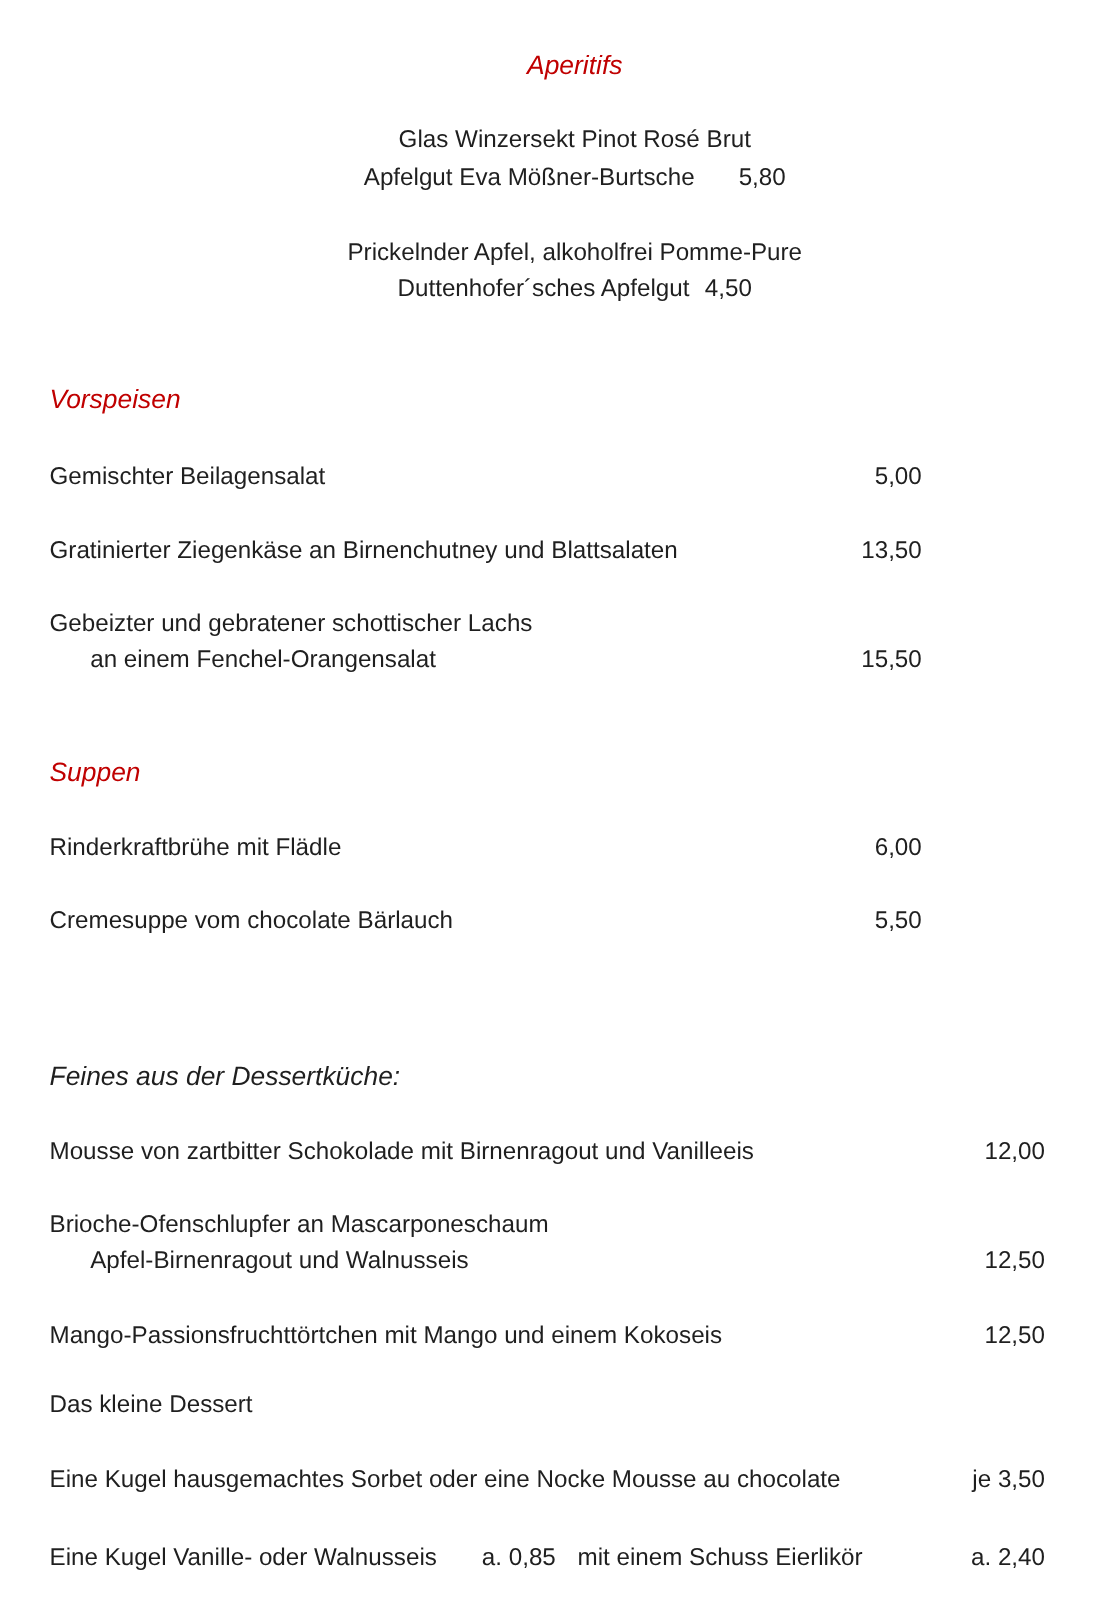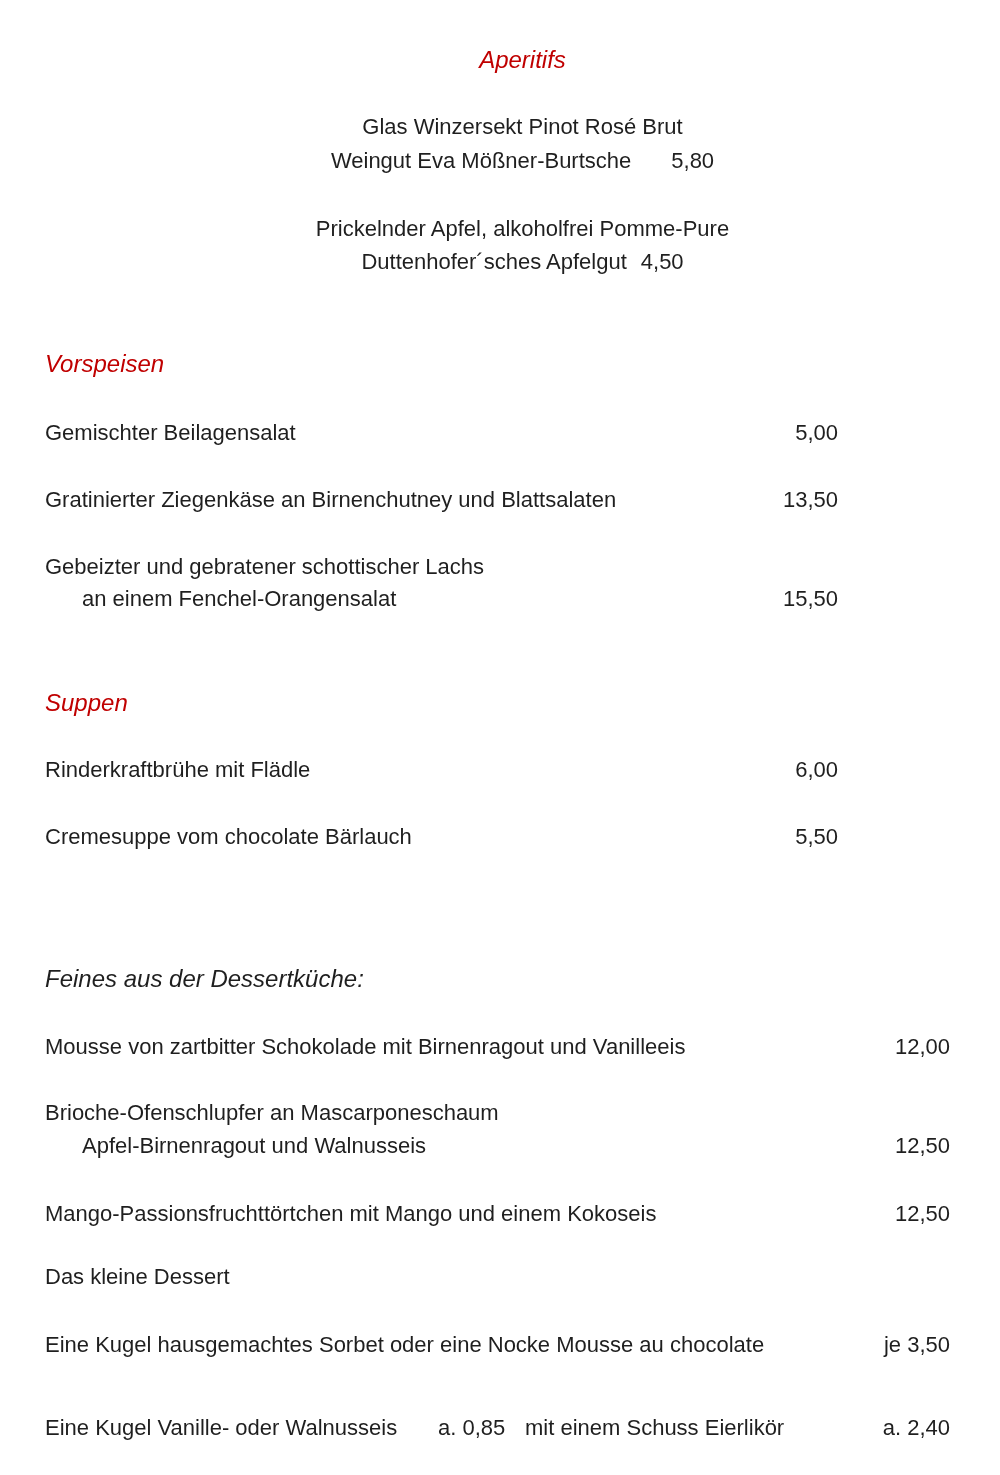--- a/index.html
+++ b/index.html
@@ -17,37 +17,37 @@
   .heading{font-size:24px;font-style:italic;line-height:35px;white-space:nowrap;}
   .red{color:#c00000;}
   .body-line{font-size:22px;line-height:30px;white-space:nowrap;}
   .row{display:flex;justify-content:space-between;align-items:flex-end;}
   .w-narrow{width:793px;}
   .w-wide{width:905px;}
   .indent{padding-left:37px;}
   .gap-lg{display:inline-block;width:40px;}
   .gap-sm{display:inline-block;width:14px;}
   .row-multi{position:relative;width:905px;height:30px;}
-  .row-multi .seg{position:absolute;top:16px;text-align:center;}
+  .row-multi .seg{position:absolute;top:4px;text-align:center;}
   .seg-name{left:0;}
   .seg-unit{left:393px;}
   .seg-extra{left:480px;}
   .seg-price{right:0;}
   .price{white-space:nowrap;}
 </style>
 </head>
 <body>
 
 <div class="page">
 
   <div class="abs center heading red" style="top:42px">Aperitifs</div>
 
   <div class="abs center body-line" style="top:112px">Glas Winzersekt Pinot Rosé Brut</div>
 
-  <div class="abs center body-line" style="top:146px"><span>Weingut Eva Mößner-Burtsche</span><span class="gap-lg"></span><span class="price">5,80</span></div>
+  <div class="abs center body-line" style="top:146px"><span>Apfelgut Eva Mößner-Burtsche</span><span class="gap-lg"></span><span class="price">5,80</span></div>
 
   <div class="abs center body-line" style="top:214px">Prickelnder Apfel, alkoholfrei Pomme-Pure</div>
 
   <div class="abs center body-line" style="top:247px"><span>Duttenhofer´sches Apfelgut</span><span class="gap-sm"></span><span class="price">4,50</span></div>
 
   <div class="abs heading red" style="top:346px">Vorspeisen</div>
 
   <div class="abs row w-narrow body-line" style="top:418px">
     <span>Gemischter Beilagensalat</span>
     <span class="price">5,00</span>

